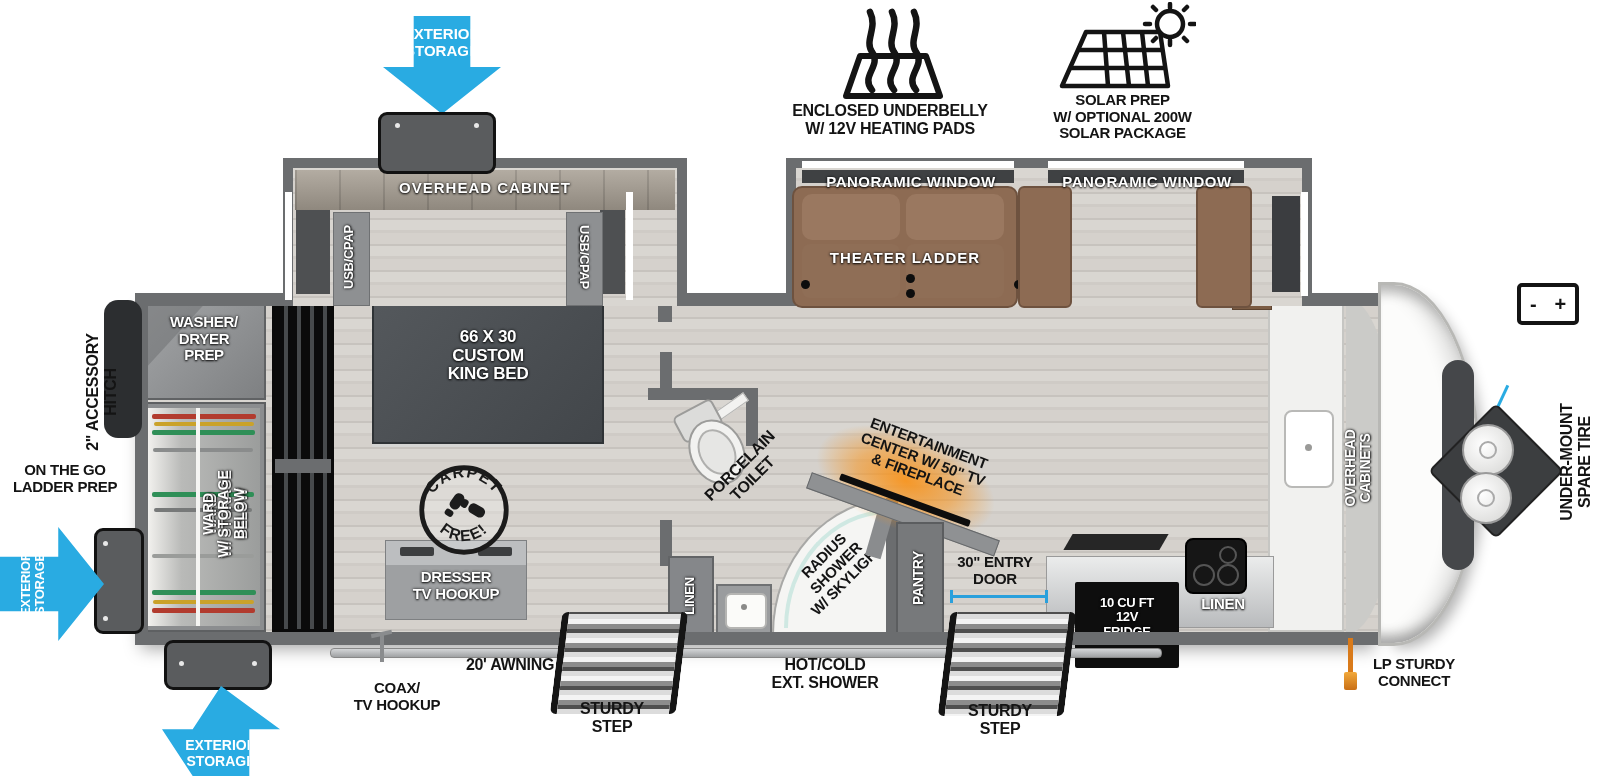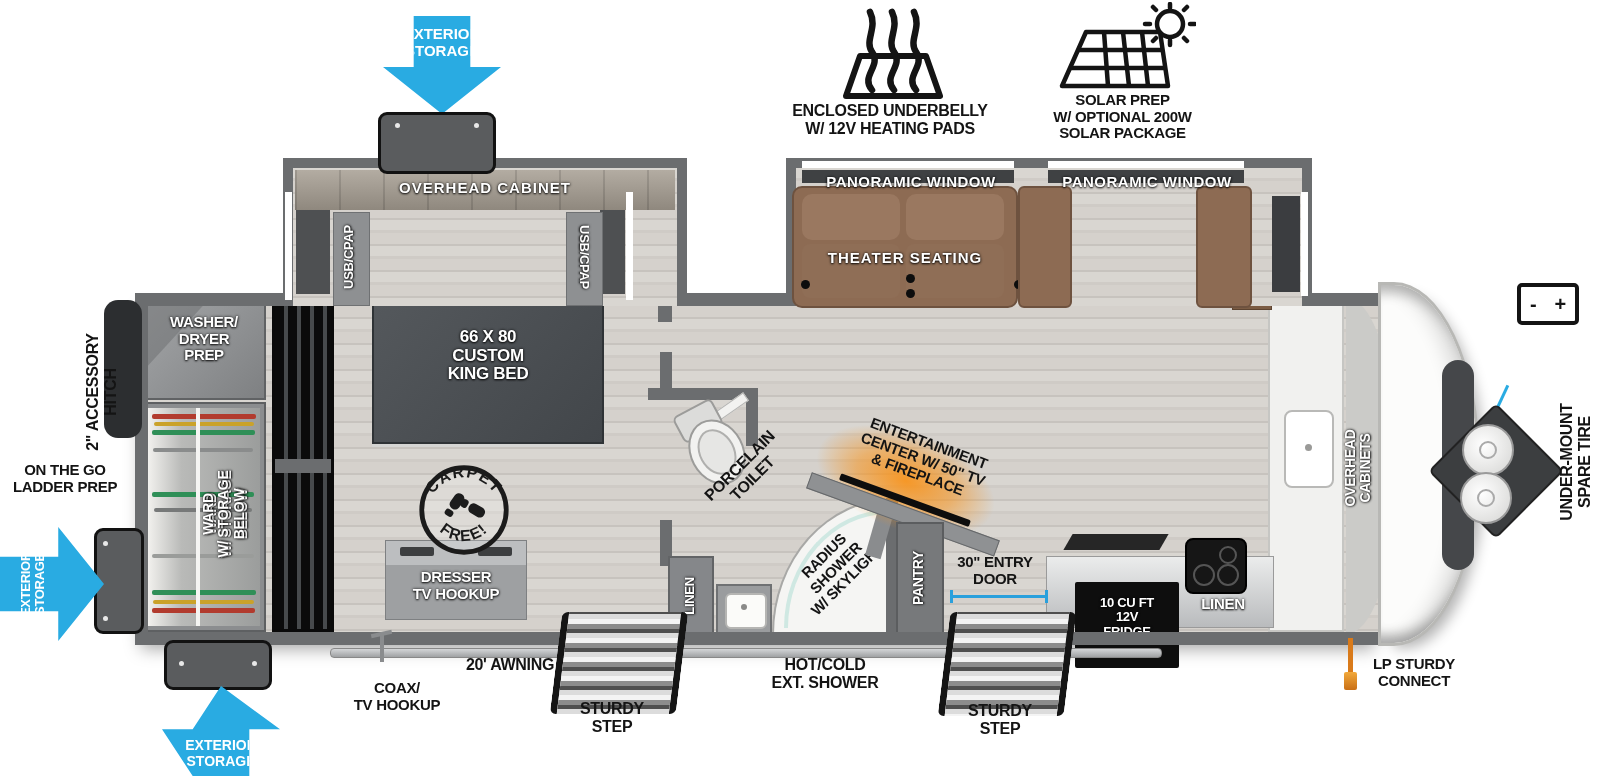--- a/index.html
+++ b/index.html
@@ -85,21 +85,21 @@
     <g transform="translate(60,48) rotate(120)">
         <rect x="-5" y="-13" width="11" height="18" rx="5" fill="#1c1c1c"></rect>
         <rect x="-4" y="7" width="9" height="7" rx="3" fill="#1c1c1c"></rect>
       </g>
   </svg>
 
   <div class="abs" style="left:380px;top:206px;width:212px;height:64px;background:#cac3b2;border-radius:6px;border:1px solid #a89f8e;"></div>
   <div class="abs" style="left:396px;top:214px;width:82px;height:46px;background:#e6e0d0;border:1px solid #b7b0a0;border-radius:12px;transform:rotate(-4deg);"></div>
   <div class="abs" style="left:486px;top:212px;width:82px;height:46px;background:#e6e0d0;border:1px solid #b7b0a0;border-radius:12px;transform:rotate(3deg);"></div>
   <div class="abs" style="left:372px;top:264px;width:228px;height:176px;background:linear-gradient(135deg,#565a5e,#42464a);border:2px solid #2f3336;box-shadow:0 3px 0 #d5d5d3;">
-    <div class="lblw" data-bind="interior.king_bed" style="left:0;right:0;top:62px;font-size:17px;">66 X  80
+    <div class="lblw" data-bind="interior.king_bed" style="left:0;right:0;top:62px;font-size:17px;">66 X  30
 CUSTOM
 KING BED</div>
   </div>
   <div class="abs" style="left:626px;top:197px;width:24px;height:104px;background:#3b3d40;"></div>
 
   <div class="wall" style="left:658px;top:302px;width:14px;height:20px;"></div>
   <div class="wall" style="left:660px;top:352px;width:12px;height:48px;"></div>
   <div class="wall" style="left:648px;top:388px;width:110px;height:12px;"></div>
   <div class="wall" style="left:746px;top:388px;width:12px;height:58px;"></div>
   <div class="abs" style="left:706px;top:404px;width:42px;height:8px;background:#f2f2f0;border:1px solid #b5b5b3;transform:rotate(-35deg);"></div>
@@ -196,21 +196,21 @@
   <div class="abs" style="left:792px;top:186px;width:222px;height:118px;background:#8d6b53;border:2px solid #6e523f;border-radius:10px;">
     <div class="abs" style="left:8px;top:6px;width:98px;height:46px;background:#9a7860;border-radius:10px;"></div>
     <div class="abs" style="left:112px;top:6px;width:98px;height:46px;background:#9a7860;border-radius:10px;"></div>
     <div class="abs" style="left:8px;top:56px;width:98px;height:54px;background:#8f6e56;border-radius:8px;"></div>
     <div class="abs" style="left:112px;top:56px;width:98px;height:54px;background:#8f6e56;border-radius:8px;"></div>
   </div>
   <div class="dot" style="left:801px;top:280px;"></div>
   <div class="dot" style="left:906px;top:274px;"></div>
   <div class="dot" style="left:906px;top:289px;"></div>
   <div class="dot" style="left:1014px;top:280px;"></div>
-  <div class="lblw" data-bind="interior.theater_seating" style="left:800px;top:250px;width:210px;font-size:15px;letter-spacing:1px;">THEATER SEATING</div>
+  <div class="lblw" data-bind="interior.theater_seating" style="left:800px;top:250px;width:210px;font-size:15px;letter-spacing:1px;">THEATER LADDER</div>
 
   <div class="abs" style="left:1018px;top:186px;width:50px;height:118px;background:#8d6b53;border:2px solid #6e523f;border-radius:6px;"></div>
   <div class="abs" style="left:1196px;top:186px;width:52px;height:118px;background:#8d6b53;border:2px solid #6e523f;border-radius:6px;"></div>
   <div class="abs" style="left:1272px;top:196px;width:28px;height:96px;background:#3b3d40;"></div>
   <div class="abs" style="left:1301px;top:192px;width:7px;height:104px;background:#fff;"></div>
 
   <div class="lblw" data-bind="interior.panoramic_window_left" style="left:806px;top:174px;width:210px;font-size:15px;letter-spacing:.5px;">PANORAMIC WINDOW</div>
   <div class="lblw" data-bind="interior.panoramic_window_right" style="left:1042px;top:174px;width:210px;font-size:15px;letter-spacing:.5px;">PANORAMIC WINDOW</div>
 
   <div class="abs" style="left:1378px;top:282px;width:102px;height:364px;background:#fcfcfb;border:3px solid #b8b8b5;box-sizing:border-box;

